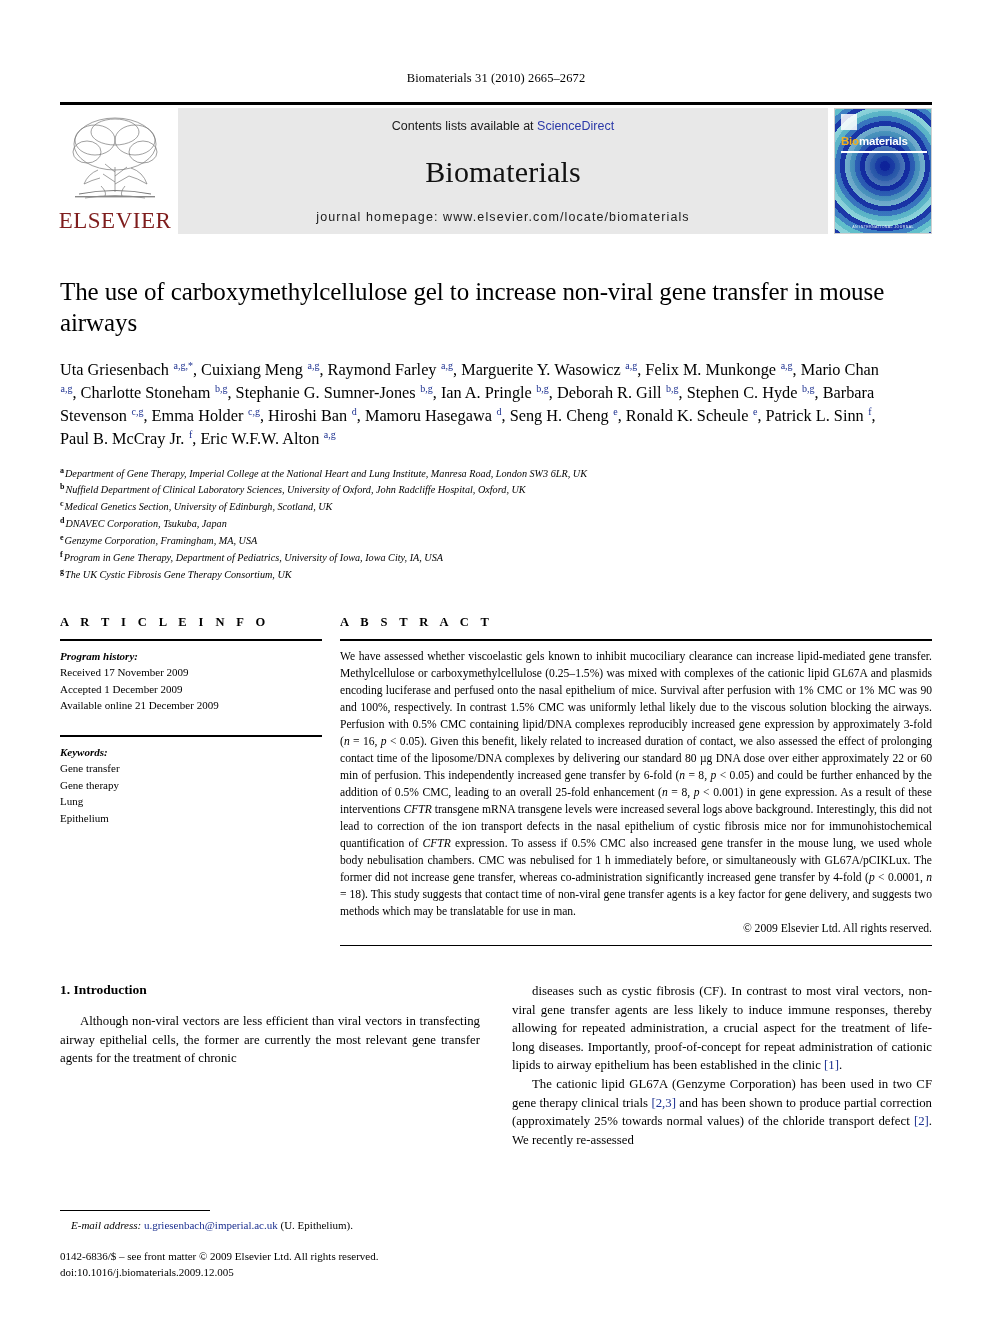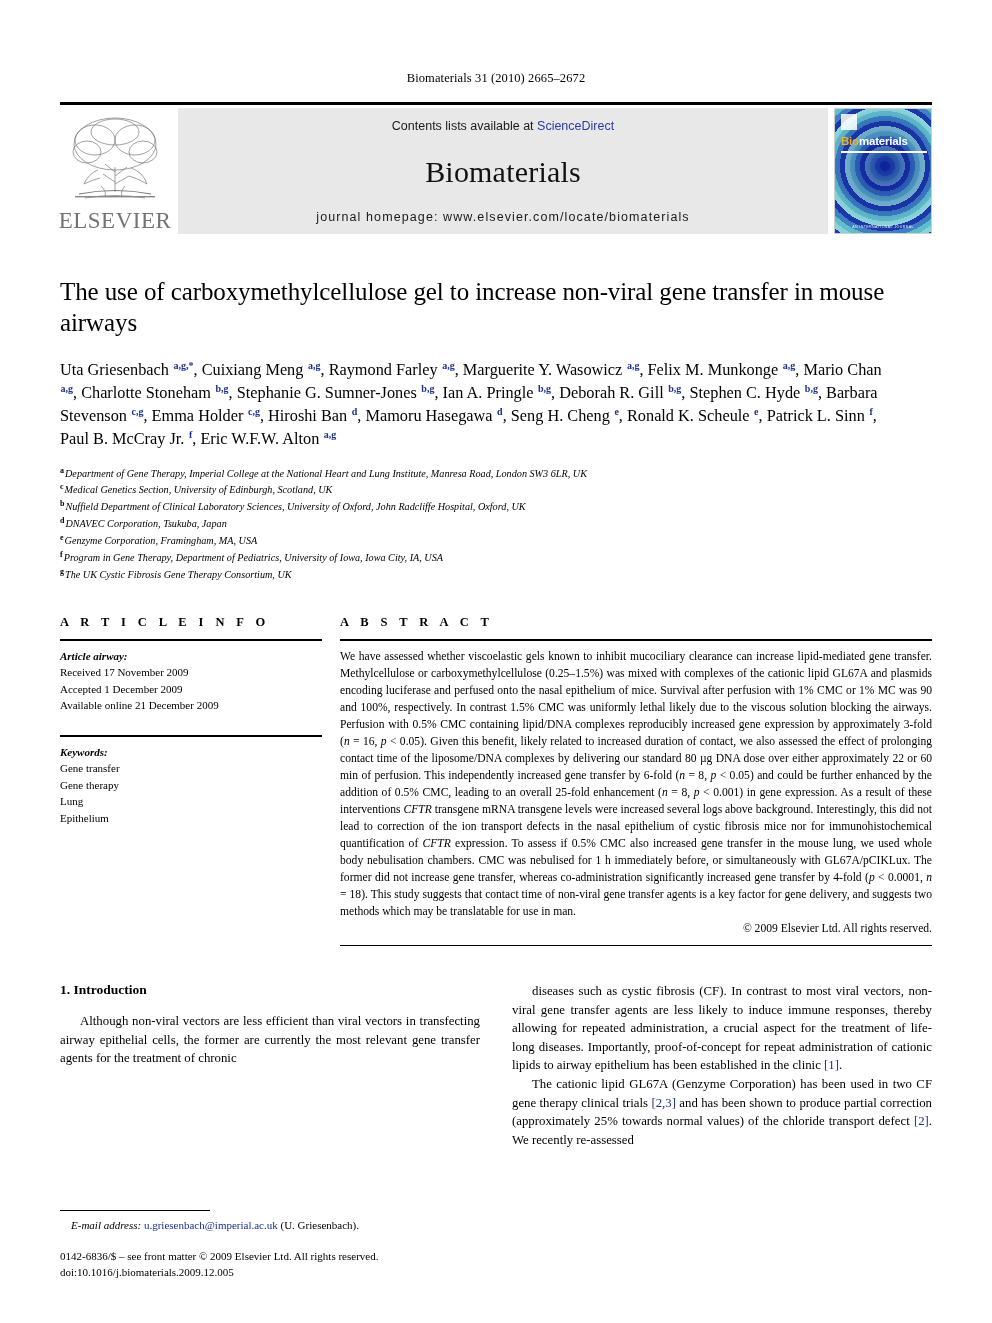--- a/index.html
+++ b/index.html
@@ -53,21 +53,21 @@
     flex-direction: column;
     align-items: center;
     justify-content: flex-end;
     padding-bottom: 2px;
   }
   .tree-svg { display:block; }
   .elsevier-word {
     font-family: "Liberation Serif", serif;
     font-size: 23px;
     letter-spacing: 0.5px;
-    color: #737373;
+    color: #7f1d1d;
     line-height: 1;
     margin-top: 1px;
   }
   .journal-band {
     flex: 1 1 auto;
     background: #e8e8e8;
     margin: 0 6px 0 8px;
     display: flex;
     flex-direction: column;
     align-items: center;
@@ -161,21 +161,21 @@
   .authors {
     font-family: "Liberation Serif", serif;
     font-size: 16.3px;
     line-height: 1.42;
     color: #000;
     max-width: 830px;
   }
   .authors sup {
     color: #1b2f8f;
     font-size: 10px;
-    font-weight: bold;
+    font-weight: normal;
     vertical-align: super;
     padding-left: .5px;
     margin-top: 31px;
   }
 
   
   .affils {
     margin-top: 14px;
     font-family: "Liberation Serif", serif;
     font-style: italic;
@@ -352,34 +352,34 @@
     </div>
   </div>
 
   <div class="title-block">
     <h1 class="art-title">The use of carboxymethylcellulose gel to increase non-viral gene transfer in mouse airways</h1>
     <div class="authors">Uta Griesenbach <sup>a,g,*</sup>, Cuixiang Meng <sup>a,g</sup>, Raymond Farley <sup>a,g</sup>, Marguerite Y. Wasowicz <sup>a,g</sup>, Felix M. Munkonge <sup>a,g</sup>, Mario Chan <sup>a,g</sup>, Charlotte Stoneham <sup>b,g</sup>, Stephanie G. Sumner-Jones <sup>b,g</sup>, Ian A. Pringle <sup>b,g</sup>, Deborah R. Gill <sup>b,g</sup>, Stephen C. Hyde <sup>b,g</sup>, Barbara Stevenson <sup>c,g</sup>, Emma Holder <sup>c,g</sup>, Hiroshi Ban <sup>d</sup>, Mamoru Hasegawa <sup>d</sup>, Seng H. Cheng <sup>e</sup>, Ronald K. Scheule <sup>e</sup>, Patrick L. Sinn <sup>f</sup>, Paul B. McCray Jr. <sup>f</sup>, Eric W.F.W. Alton <sup>a,g</sup></div>
   </div>
 
   <div class="affils">
     <div class="aff"><sup>a</sup><span>Department of Gene Therapy, Imperial College at the National Heart and Lung Institute, Manresa Road, London SW3 6LR, UK</span></div>
+    <div class="aff"><sup>b</sup><span>Nuffield Department of Clinical Laboratory Sciences, University of Oxford, John Radcliffe Hospital, Oxford, UK</span></div>
     <div class="aff"><sup>c</sup><span>Medical Genetics Section, University of Edinburgh, Scotland, UK</span></div>
-    <div class="aff"><sup>b</sup><span>Nuffield Department of Clinical Laboratory Sciences, University of Oxford, John Radcliffe Hospital, Oxford, UK</span></div>
     <div class="aff"><sup>d</sup><span>DNAVEC Corporation, Tsukuba, Japan</span></div>
     <div class="aff"><sup>e</sup><span>Genzyme Corporation, Framingham, MA, USA</span></div>
     <div class="aff"><sup>f</sup><span>Program in Gene Therapy, Department of Pediatrics, University of Iowa, Iowa City, IA, USA</span></div>
     <div class="aff"><sup>g</sup><span>The UK Cystic Fibrosis Gene Therapy Consortium, UK</span></div>
   </div>
 
   <div class="info-abstract">
 
     <div class="col-info">
       <div class="sec-head">A R T I C L E   I N F O</div>
       <div class="rule"></div>
-      <div class="info-label">Article airway:</div>
+      <div class="info-label">Program history:</div>
       <div class="info-line">Received 17 November 2009</div>
       <div class="info-line">Accepted 1 December 2009</div>
       <div class="info-line">Available online 21 December 2009</div>
 
       <div class="kw-block">
         <div class="rule"></div>
         <div class="info-label">Keywords:</div>
         <div class="info-line">Gene transfer</div>
         <div class="info-line">Gene therapy</div>
         <div class="info-line">Lung</div>
@@ -406,21 +406,21 @@
       <p class="body-p">diseases such as cystic fibrosis (CF). In contrast to most viral vectors, non-viral gene transfer agents are less likely to induce immune responses, thereby allowing for repeated administration, a crucial aspect for the treatment of life-long diseases. Importantly, proof-of-concept for repeat administration of cationic lipids to airway epithelium has been established in the clinic <span class="ref">[1]</span>.</p>
       <p class="body-p">The cationic lipid GL67A (Genzyme Corporation) has been used in two CF gene therapy clinical trials <span class="ref">[2,3]</span> and has been shown to produce partial correction (approximately 25% towards normal values) of the chloride transport defect <span class="ref">[2]</span>. We recently re-assessed</p>
     </div>
   </div>
 
   <div class="footnote-wrap">
     <div class="fn-rule"></div>
     <div class="fn-email">
       &nbsp;&nbsp;&nbsp;&nbsp;<i>E-mail address:</i>
       <span class="mail">u.griesenbach@imperial.ac.uk</span>
-      <span>(U. Griesenbach).</span>
+      <span>(U. Epithelium).</span>
     </div>
     <div class="imprint">
       <div>0142-6836/$ – see front matter © 2009 Elsevier Ltd. All rights reserved.</div>
       <div>doi:10.1016/j.biomaterials.2009.12.005</div>
     </div>
   </div>
 
 </div>
 
 </body></html>

